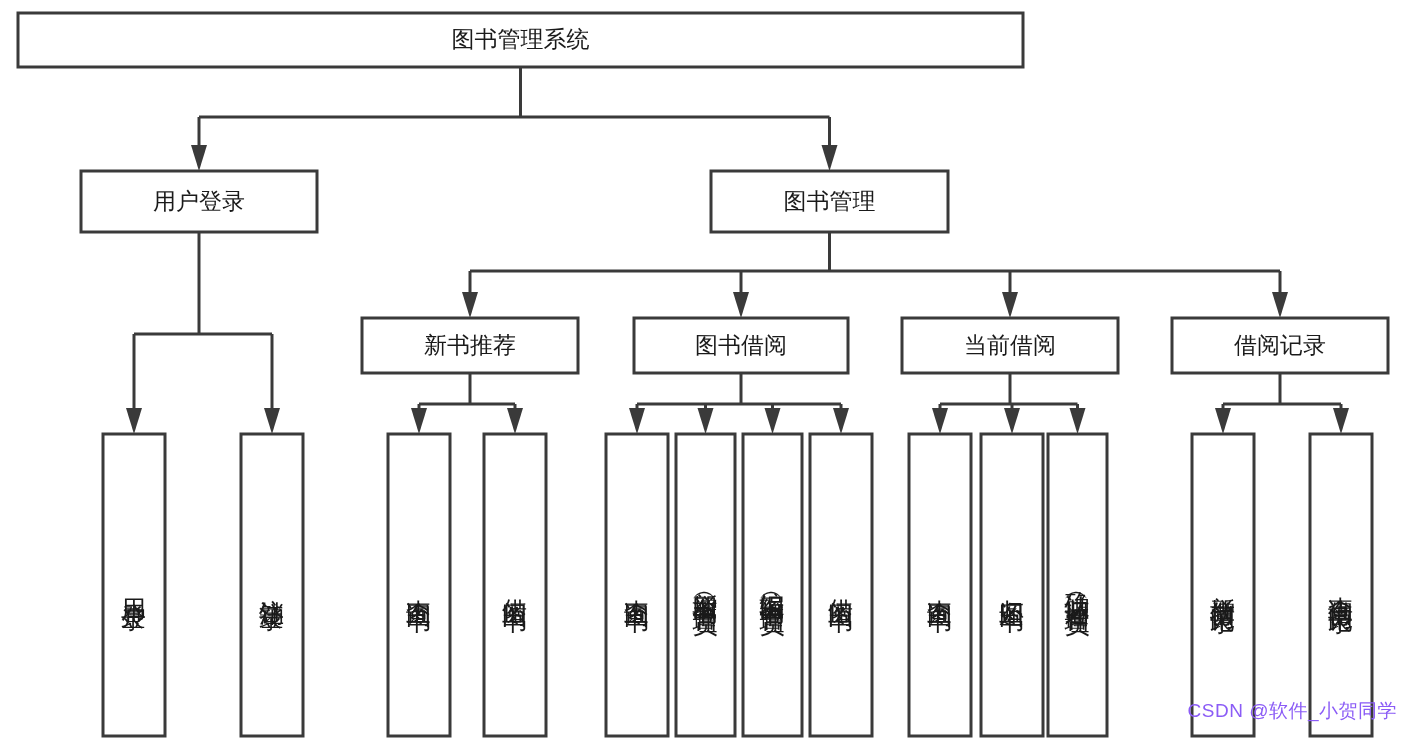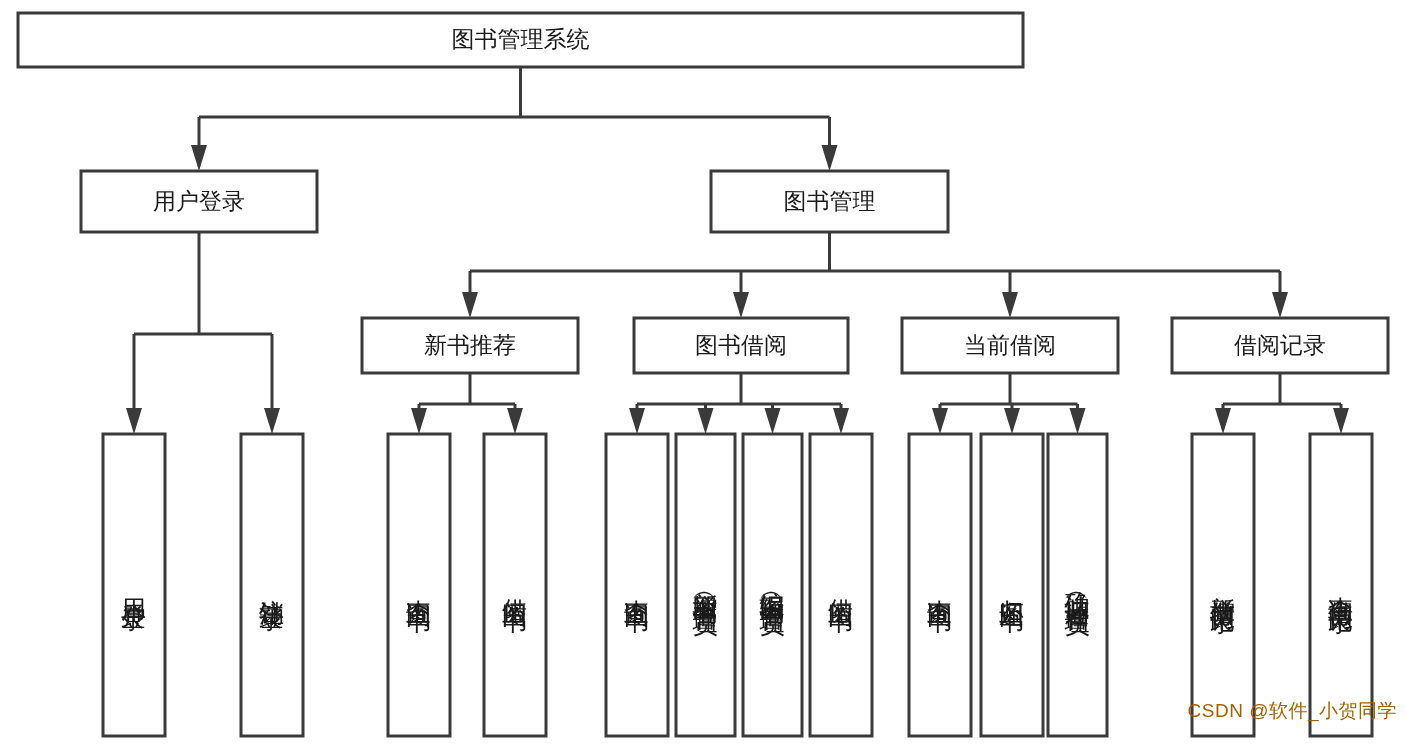--- a/index.html
+++ b/index.html
@@ -65,21 +65,21 @@
     color: #1a1a1a;
     white-space: nowrap;
     text-align: center;
   }
   .watermark {
     position: absolute;
     right: 8px;
     bottom: 6px;
     font-family: "Liberation Sans", "DejaVu Sans", sans-serif;
     font-size: 19px;
-    color: #a16207;
+    color: #8b5cf6;
     letter-spacing: 0.5px;
     white-space: nowrap;
   }
 </style>
 </head>
 <body>
 
 <div id="diagram-root">
 
   <svg class="diagram-canvas" viewBox="0 0 1405 747">

